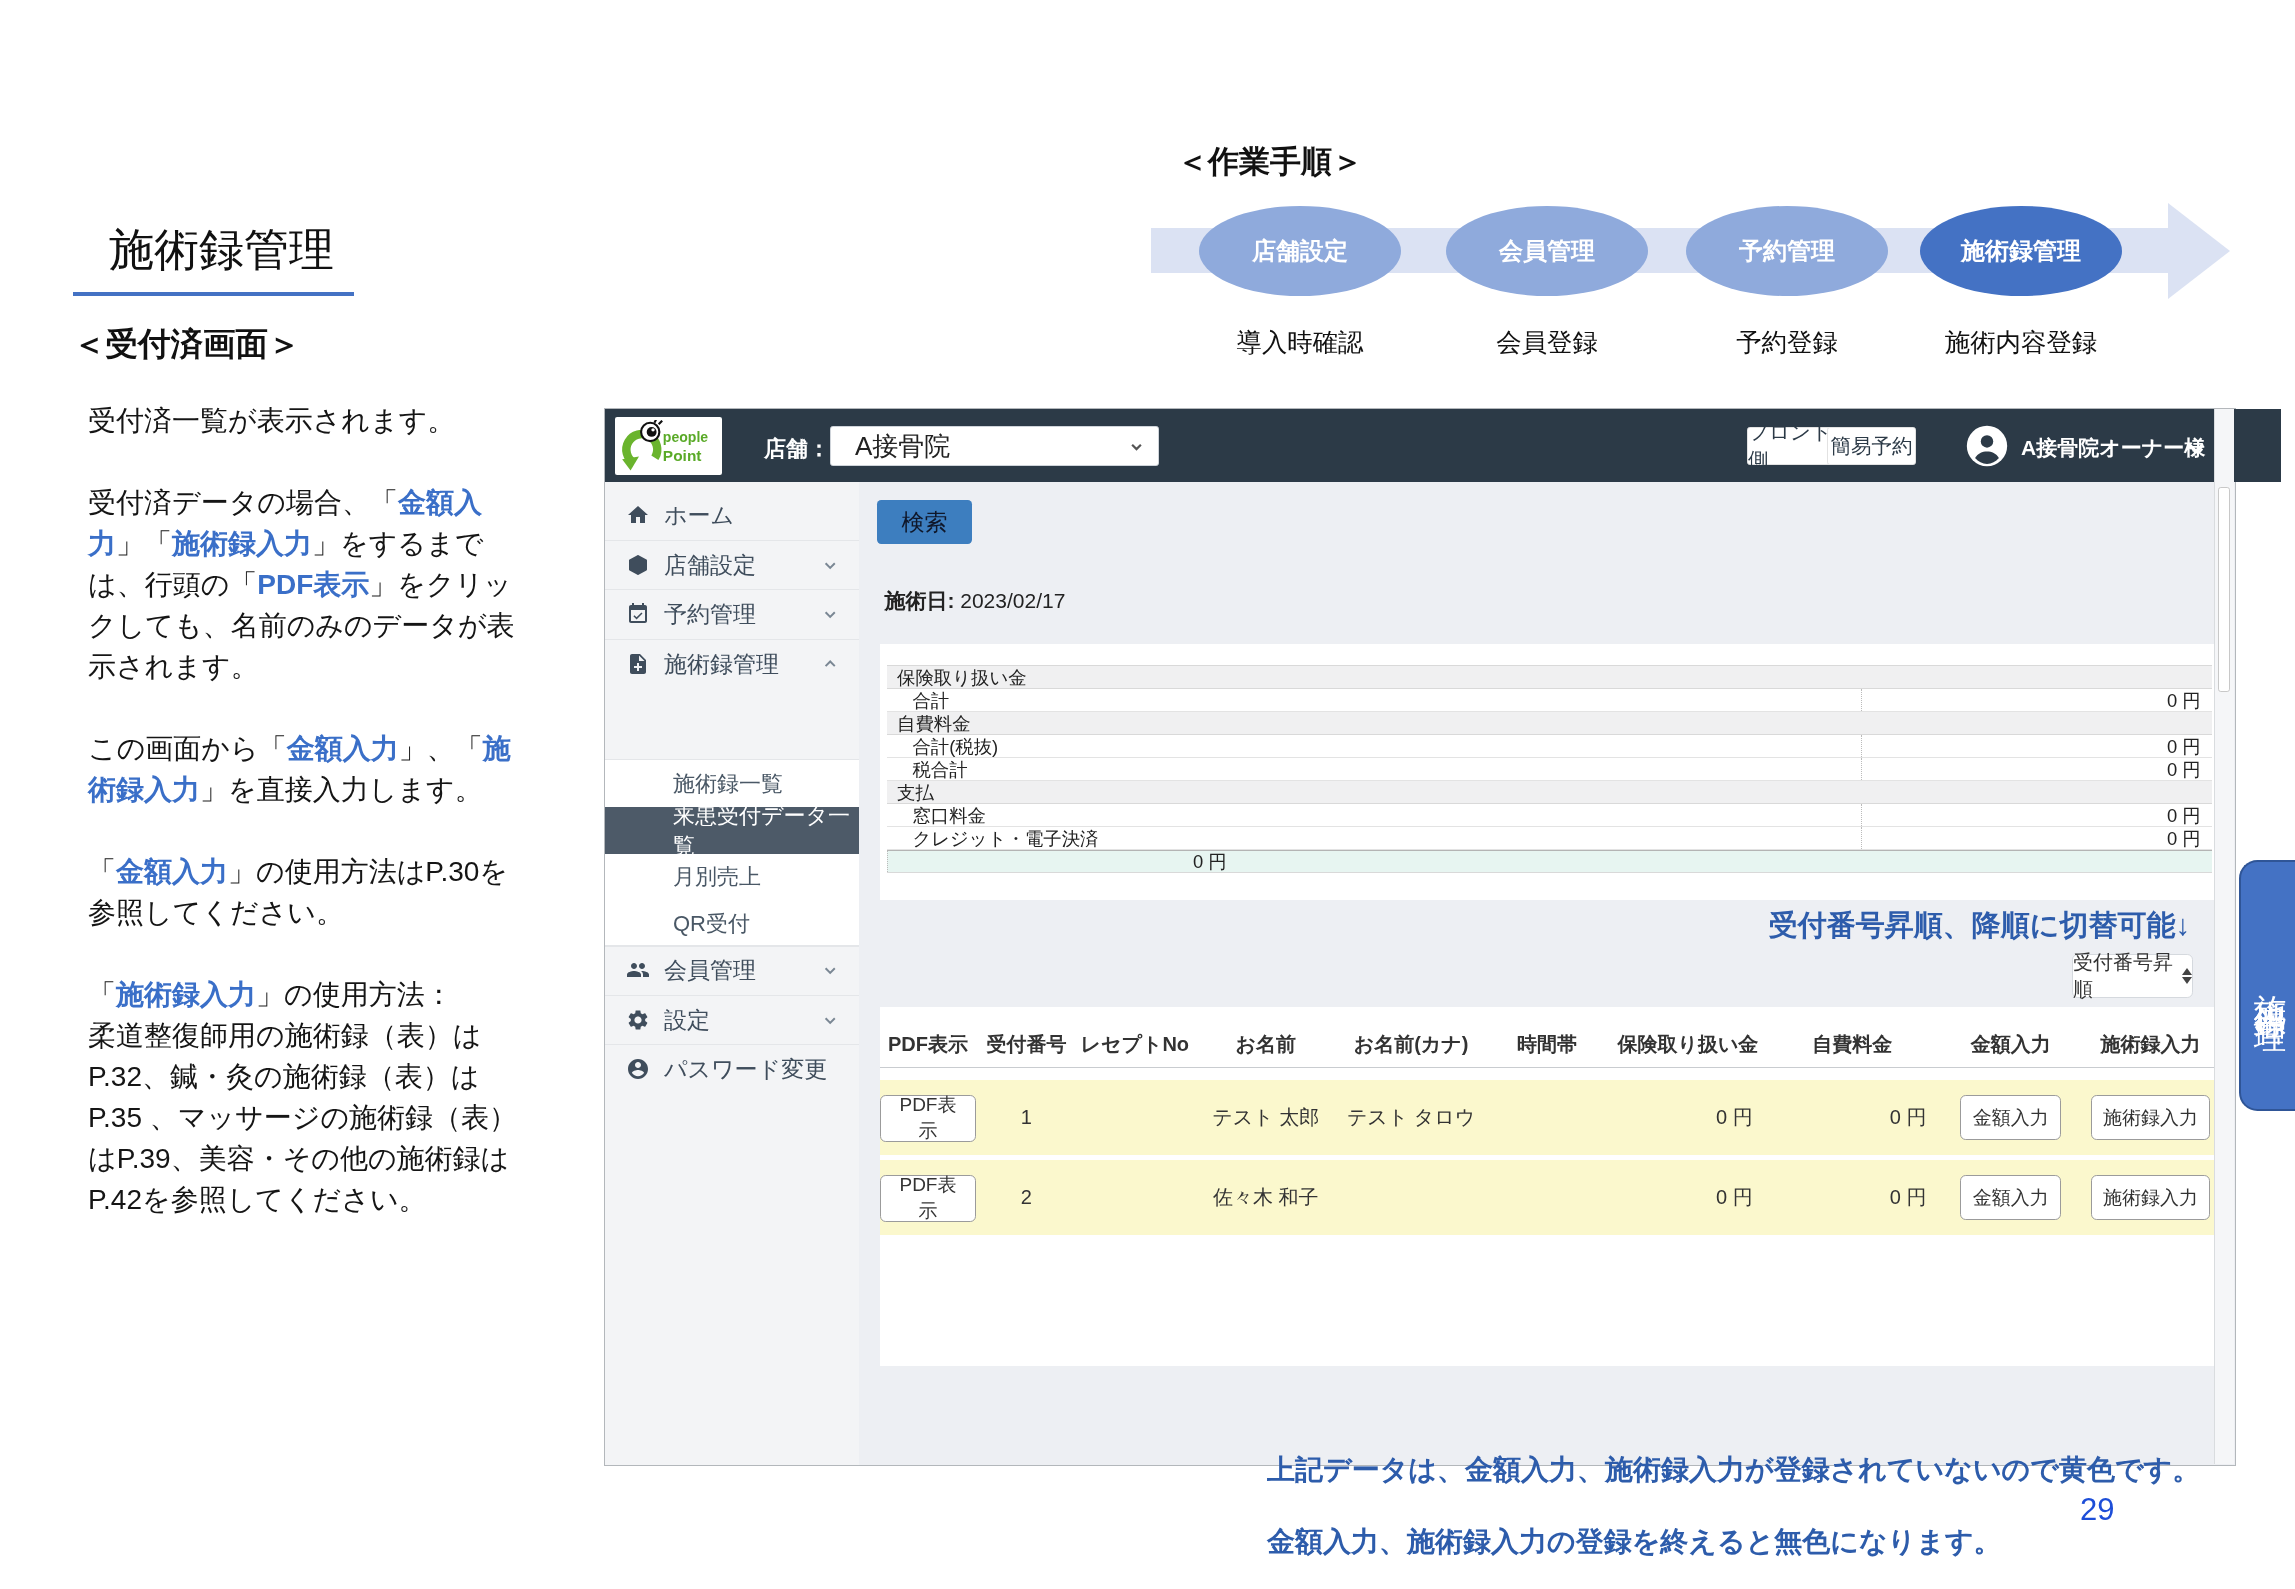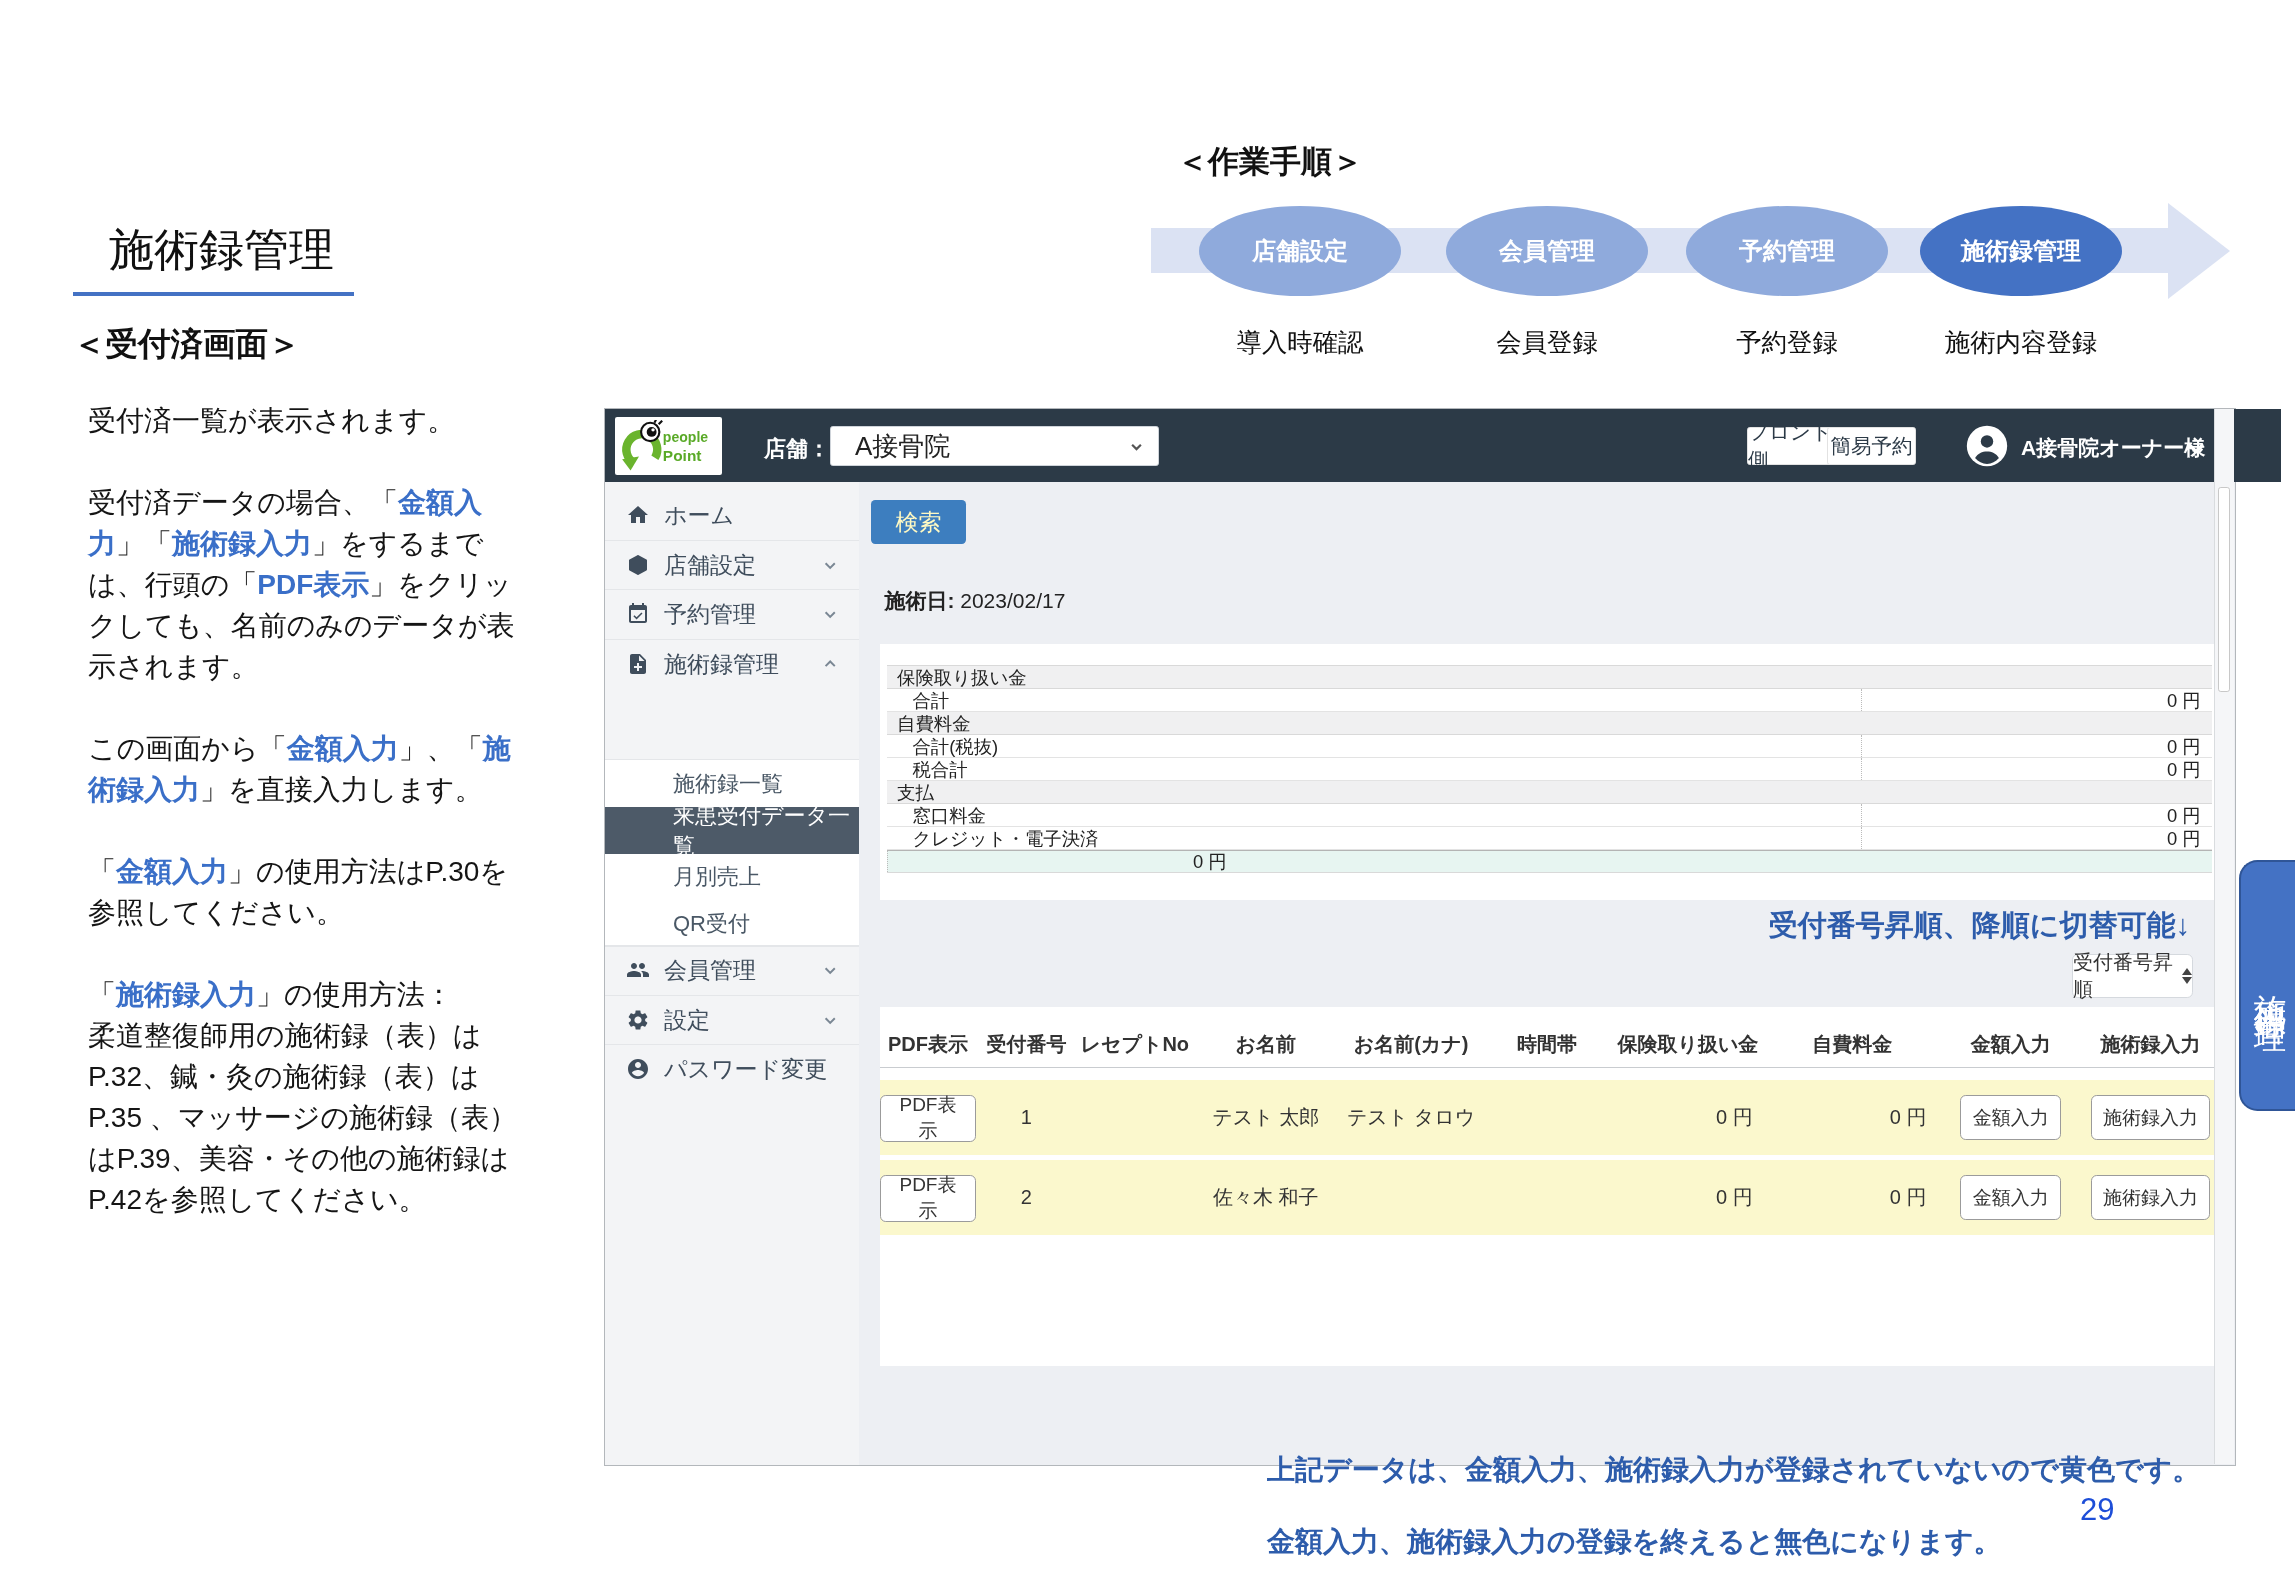--- a/index.html
+++ b/index.html
@@ -55,22 +55,22 @@
   .side-item .chev{margin-right:20px;}
   .submenu{position:absolute;left:0;top:277px;width:254px;height:186px;background:#ffffff;
            border-top:0.7px solid #e4e6e9;border-bottom:0.7px solid #e4e6e9;}
   .sub-item{position:absolute;left:0;width:254px;height:47px;display:flex;align-items:center;}
   .sub-item .lbl{margin-left:68px;font-size:22px;color:#4a5866;}
   .sub-item.selected{background:#4d5a68;}
   .sub-item.selected .lbl{color:#fff;}
 
   
   .main{position:absolute;left:254px;top:73px;width:1355px;height:983px;background:#edeff3;}
-  .search-btn{position:absolute;left:12px;top:18.4px;width:95px;height:44px;background:#3d7ebf;border-radius:4.2px;
-      color:#fef9c3;font-size:23px;display:flex;align-items:center;justify-content:center;}
+  .search-btn{position:absolute;left:18px;top:18.4px;width:95px;height:44px;background:#3d7ebf;border-radius:4.2px;
+      color:#0f172a;font-size:23px;display:flex;align-items:center;justify-content:center;}
   .date-line{position:absolute;left:25.4px;top:105px;font-size:21px;color:#222;}
   .date-line .dl{font-weight:bold;}
 
   .summary-card{position:absolute;left:21px;top:162px;width:1339px;height:256px;background:#fff;}
   .summary-table{position:absolute;left:7px;top:21px;width:1325px;border-top:0.7px solid #d9d9d9;}
   .srow{display:flex;height:23px;align-items:center;font-size:18.4px;color:#222;box-sizing:border-box;}
   .srow .lab{flex:1;}
   .srow .val{width:351px;text-align:right;padding-right:11.3px;box-sizing:border-box;height:100%;
              display:flex;align-items:center;justify-content:flex-end;}
   .srow.sec{background:#f0f0f1;border-bottom:0.7px solid #d9d9d9;}

